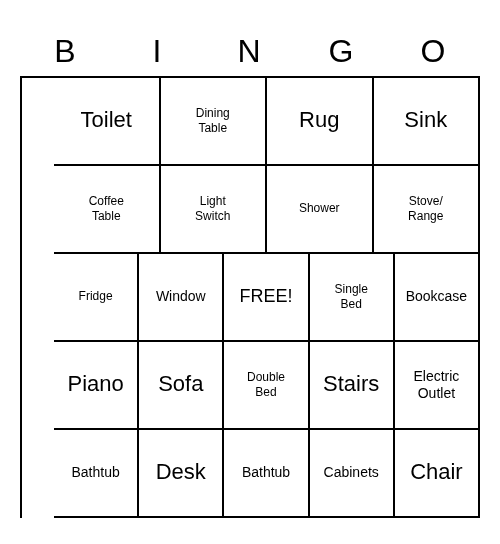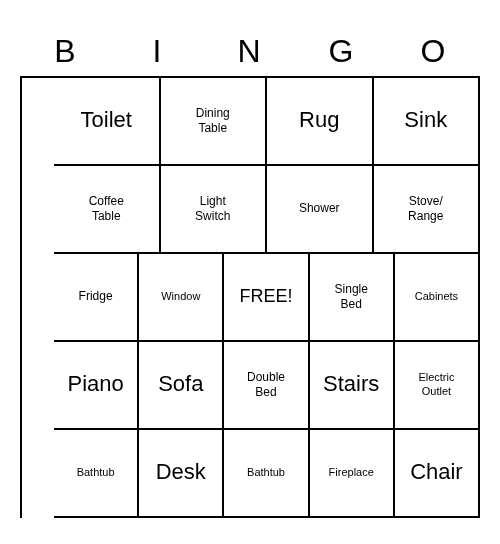--- a/index.html
+++ b/index.html
@@ -54,21 +54,21 @@
     .grid-cell {
       flex: 1;
       border-right: 2px solid #000;
       border-bottom: 2px solid #000;
       min-height: 88px;
       display: flex;
       align-items: center;
       justify-content: center;
       text-align: center;
       padding: 4px 2px;
-      font-size: 11px;
+      font-size: 14px;
       line-height: 1.2;
     }
 
     .grid-cell.large-text {
       font-size: 22px;
     }
 
     .grid-cell.medium-text {
       font-size: 12px;
     }
@@ -100,30 +100,30 @@
         <div class="grid-cell medium-text">Coffee<br>Table</div>
         <div class="grid-cell medium-text">Light<br>Switch</div>
         <div class="grid-cell medium-text">Shower</div>
         <div class="grid-cell medium-text">Stove/<br>Range</div>
       </div>
       <div class="grid-row">
         <div class="grid-cell medium-text">Fridge</div>
         <div class="grid-cell">Window</div>
         <div class="grid-cell free">FREE!</div>
         <div class="grid-cell medium-text">Single<br>Bed</div>
-        <div class="grid-cell">Cabinets</div>
+        <div class="grid-cell">Bookcase</div>
       </div>
       <div class="grid-row">
         <div class="grid-cell large-text">Piano</div>
         <div class="grid-cell large-text">Sofa</div>
         <div class="grid-cell medium-text">Double<br>Bed</div>
         <div class="grid-cell large-text">Stairs</div>
         <div class="grid-cell">Electric<br>Outlet</div>
       </div>
       <div class="grid-row">
         <div class="grid-cell">Bathtub</div>
         <div class="grid-cell large-text">Desk</div>
         <div class="grid-cell">Bathtub</div>
-        <div class="grid-cell">Fireplace</div>
+        <div class="grid-cell">Cabinets</div>
         <div class="grid-cell large-text">Chair</div>
       </div>
     </div>
 </div>
 
 </body></html>

